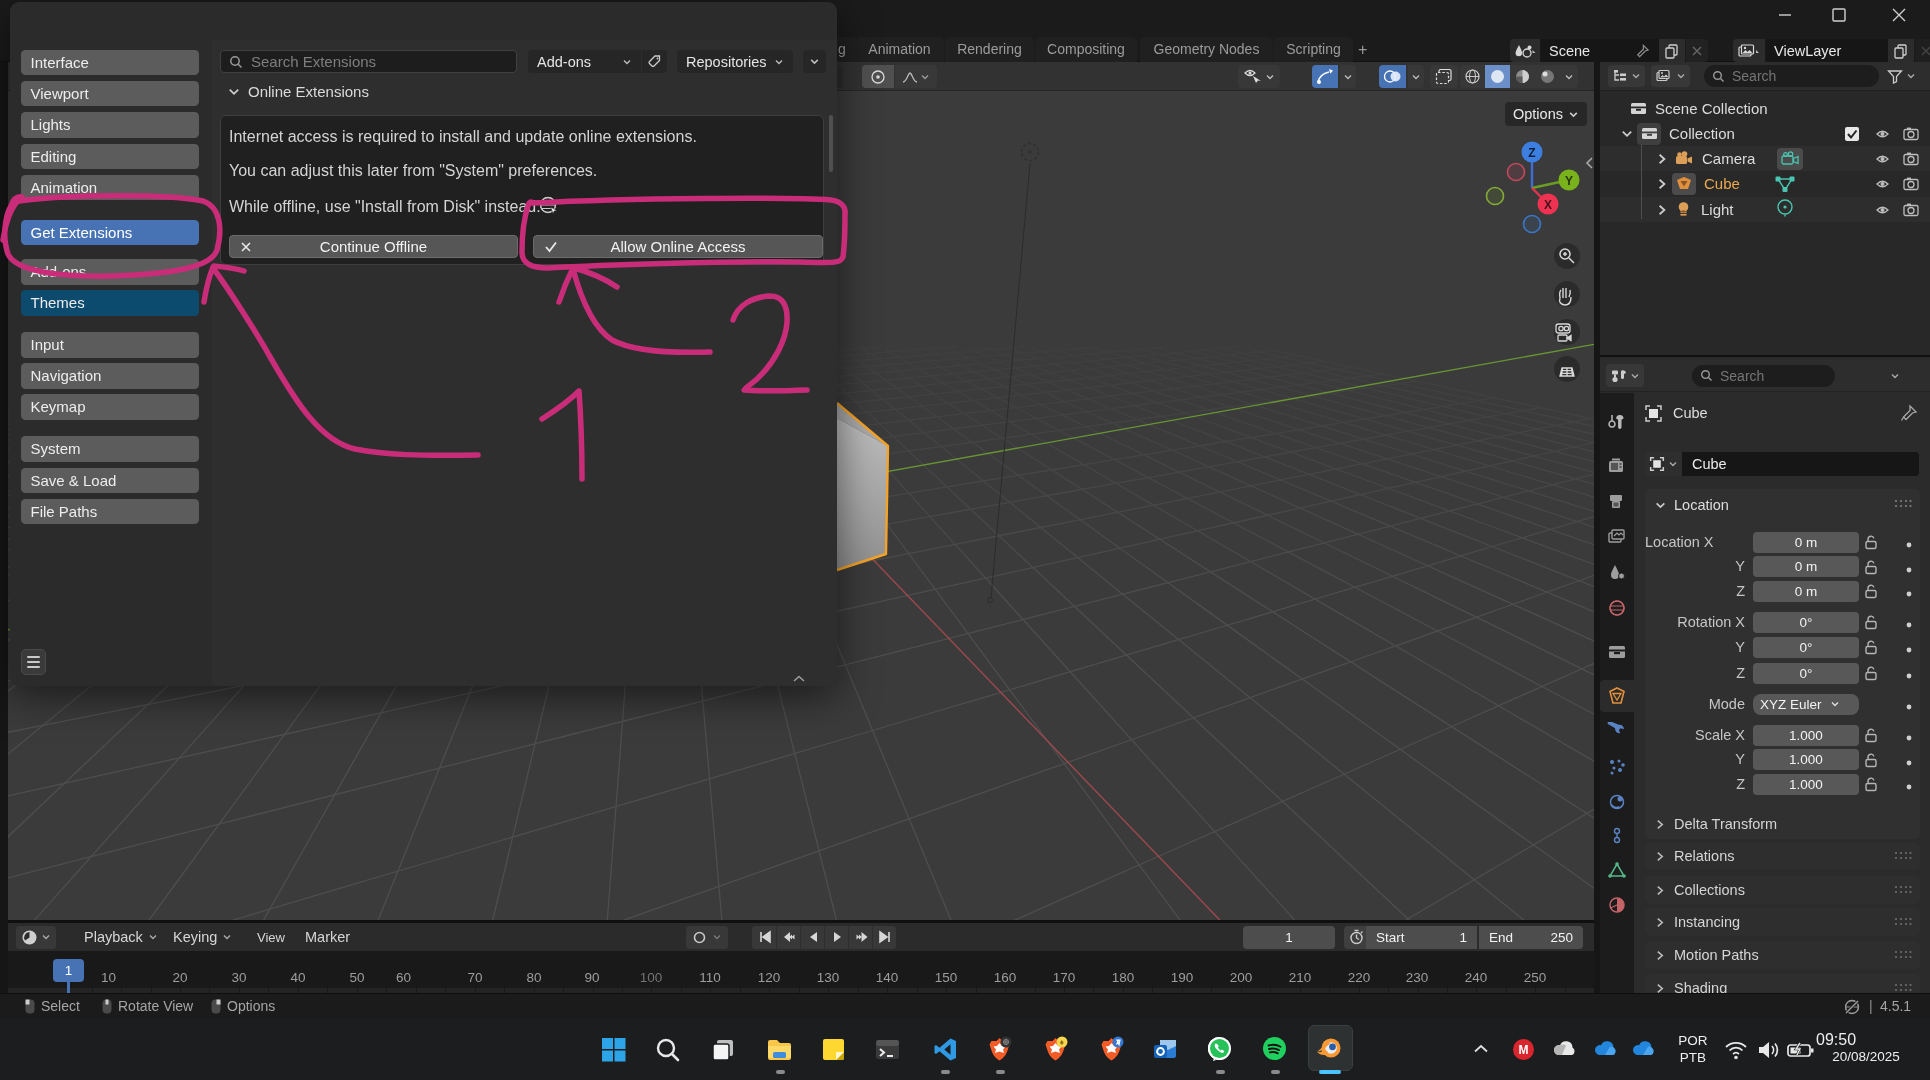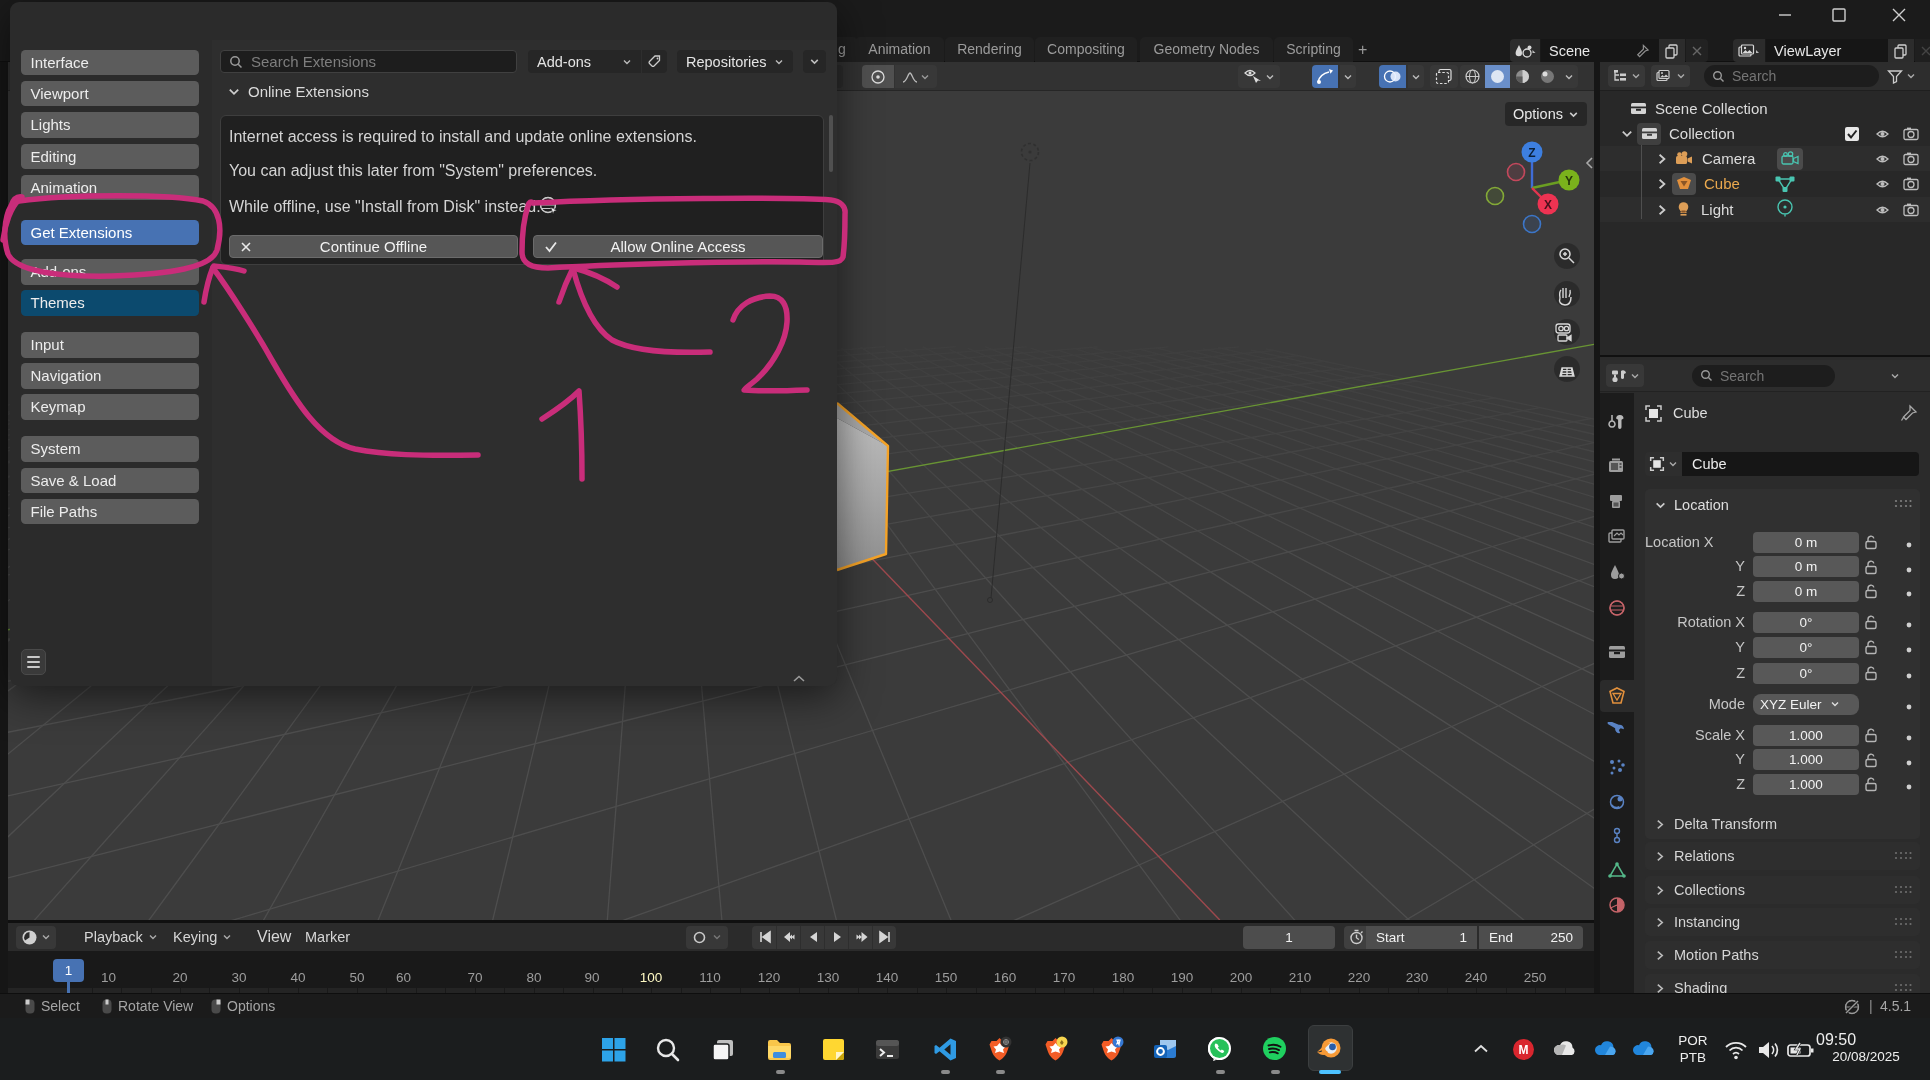--- a/index.html
+++ b/index.html
@@ -822,21 +822,21 @@
   <svg width="10" height="10" viewBox="0 0 10 10" style="margin-left:3px">
             <path d="M2 3.5 L5 6.5 L8 3.5" fill="none" stroke="#aaa" stroke-width="1.4"></path>
           </svg>
         </div>
 <div class="abs flex" style="left:76px;top:0;height:28px;color:#d6d6d6;font-size:14.5px">Playback<svg width="10" height="10" viewBox="0 0 10 10" style="margin-left:5px">
             <path d="M2 3.5 L5 6.5 L8 3.5" fill="none" stroke="#aaa" stroke-width="1.4"></path>
           </svg></div>
 <div class="abs flex" style="left:165px;top:0;height:28px;color:#d6d6d6;font-size:14.5px">Keying<svg width="10" height="10" viewBox="0 0 10 10" style="margin-left:5px">
             <path d="M2 3.5 L5 6.5 L8 3.5" fill="none" stroke="#aaa" stroke-width="1.4"></path>
           </svg></div>
-<div class="abs flex" style="left:249px;top:0;height:28px;color:#d6d6d6;font-size:16px">View</div>
+<div class="abs flex" style="left:249px;top:0;height:28px;color:#d6d6d6;font-size:13px">View</div>
 <div class="abs flex" style="left:297px;top:0;height:28px;color:#d6d6d6;font-size:14.5px">Marker</div>
 <div class="abs flex" style="left:678px;top:2.5px;height:23px;background:#383838;border-radius:4px;padding:0 6px">
  <svg width="15" height="15" viewBox="0 0 15 15">
             <circle cx="7.5" cy="7.5" r="5" fill="none" stroke="#c9c9c9" stroke-width="1.6"></circle>
           </svg>
  <svg width="10" height="10" viewBox="0 0 10 10" style="margin-left:5px">
             <path d="M2 3.5 L5 6.5 L8 3.5" fill="none" stroke="#777" stroke-width="1.4"></path>
           </svg>
         </div>
 <div class="abs flex" style="left:744px;top:2.5px;height:23px;background:#383838;border-radius:4px">
@@ -893,21 +893,21 @@
 <div class="abs" style="left:0;top:37px;width:1586px;height:8px;background:#242424"></div>
 <div class="abs" style="left:93px;top:19px;width:40px;color:#9d9d9d;font-size:13.5px">10</div>
 <div class="abs" style="left:152px;top:19px;width:40px;text-align:center;color:#9d9d9d;font-size:13.5px">20</div>
 <div class="abs" style="left:211px;top:19px;width:40px;text-align:center;color:#9d9d9d;font-size:13.5px">30</div>
 <div class="abs" style="left:270px;top:19px;width:40px;text-align:center;color:#9d9d9d;font-size:13.5px">40</div>
 <div class="abs" style="left:329px;top:19px;width:40px;text-align:center;color:#9d9d9d;font-size:13.5px">50</div>
 <div class="abs" style="left:388px;top:19px;width:40px;color:#9d9d9d;font-size:13.5px">60</div>
 <div class="abs" style="left:447px;top:19px;width:40px;text-align:center;color:#9d9d9d;font-size:13.5px">70</div>
 <div class="abs" style="left:506px;top:19px;width:40px;text-align:center;color:#9d9d9d;font-size:13.5px">80</div>
 <div class="abs" style="left:564px;top:19px;width:40px;text-align:center;color:#9d9d9d;font-size:13.5px">90</div>
-<div class="abs" style="left:623px;top:19px;width:40px;text-align:center;color:#fef9c3;font-size:13.5px">100</div>
+<div class="abs" style="left:623px;top:19px;width:40px;text-align:center;color:#737373;font-size:13.5px">100</div>
 <div class="abs" style="left:682px;top:19px;width:40px;text-align:center;color:#9d9d9d;font-size:13.5px">110</div>
 <div class="abs" style="left:741px;top:19px;width:40px;text-align:center;color:#9d9d9d;font-size:13.5px">120</div>
 <div class="abs" style="left:800px;top:19px;width:40px;text-align:center;color:#9d9d9d;font-size:13.5px">130</div>
 <div class="abs" style="left:859px;top:19px;width:40px;text-align:center;color:#9d9d9d;font-size:13.5px">140</div>
 <div class="abs" style="left:918px;top:19px;width:40px;text-align:center;color:#9d9d9d;font-size:13.5px">150</div>
 <div class="abs" style="left:977px;top:19px;width:40px;text-align:center;color:#9d9d9d;font-size:13.5px">160</div>
 <div class="abs" style="left:1036px;top:19px;width:40px;text-align:center;color:#9d9d9d;font-size:13.5px">170</div>
 <div class="abs" style="left:1095px;top:19px;width:40px;text-align:center;color:#9d9d9d;font-size:13.5px">180</div>
 <div class="abs" style="left:1154px;top:19px;width:40px;text-align:center;color:#9d9d9d;font-size:13.5px">190</div>
 <div class="abs" style="left:1213px;top:19px;width:40px;text-align:center;color:#9d9d9d;font-size:13.5px">200</div>

